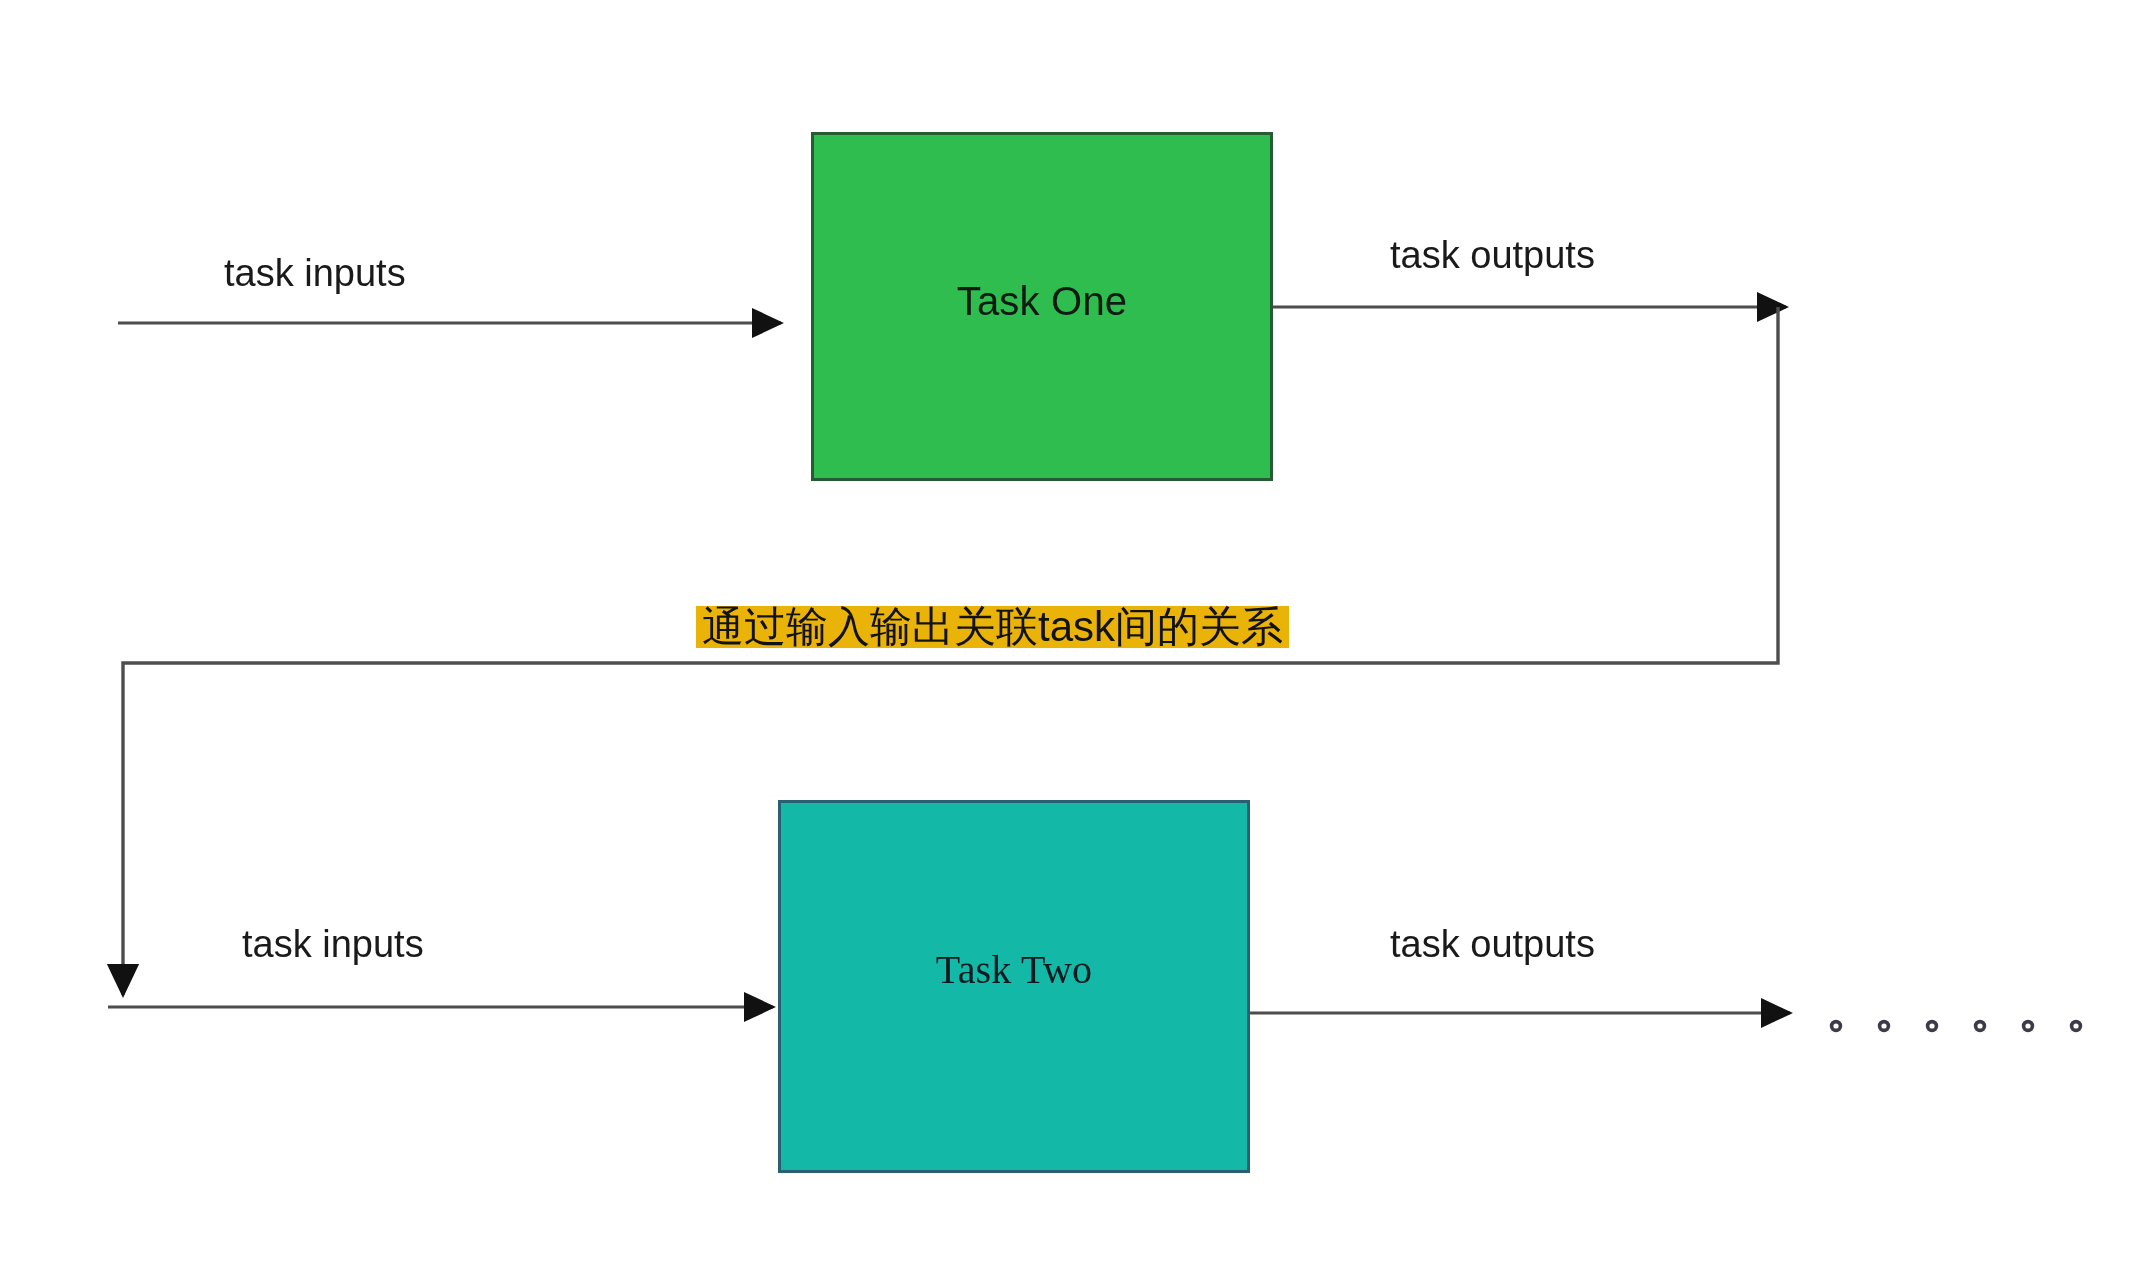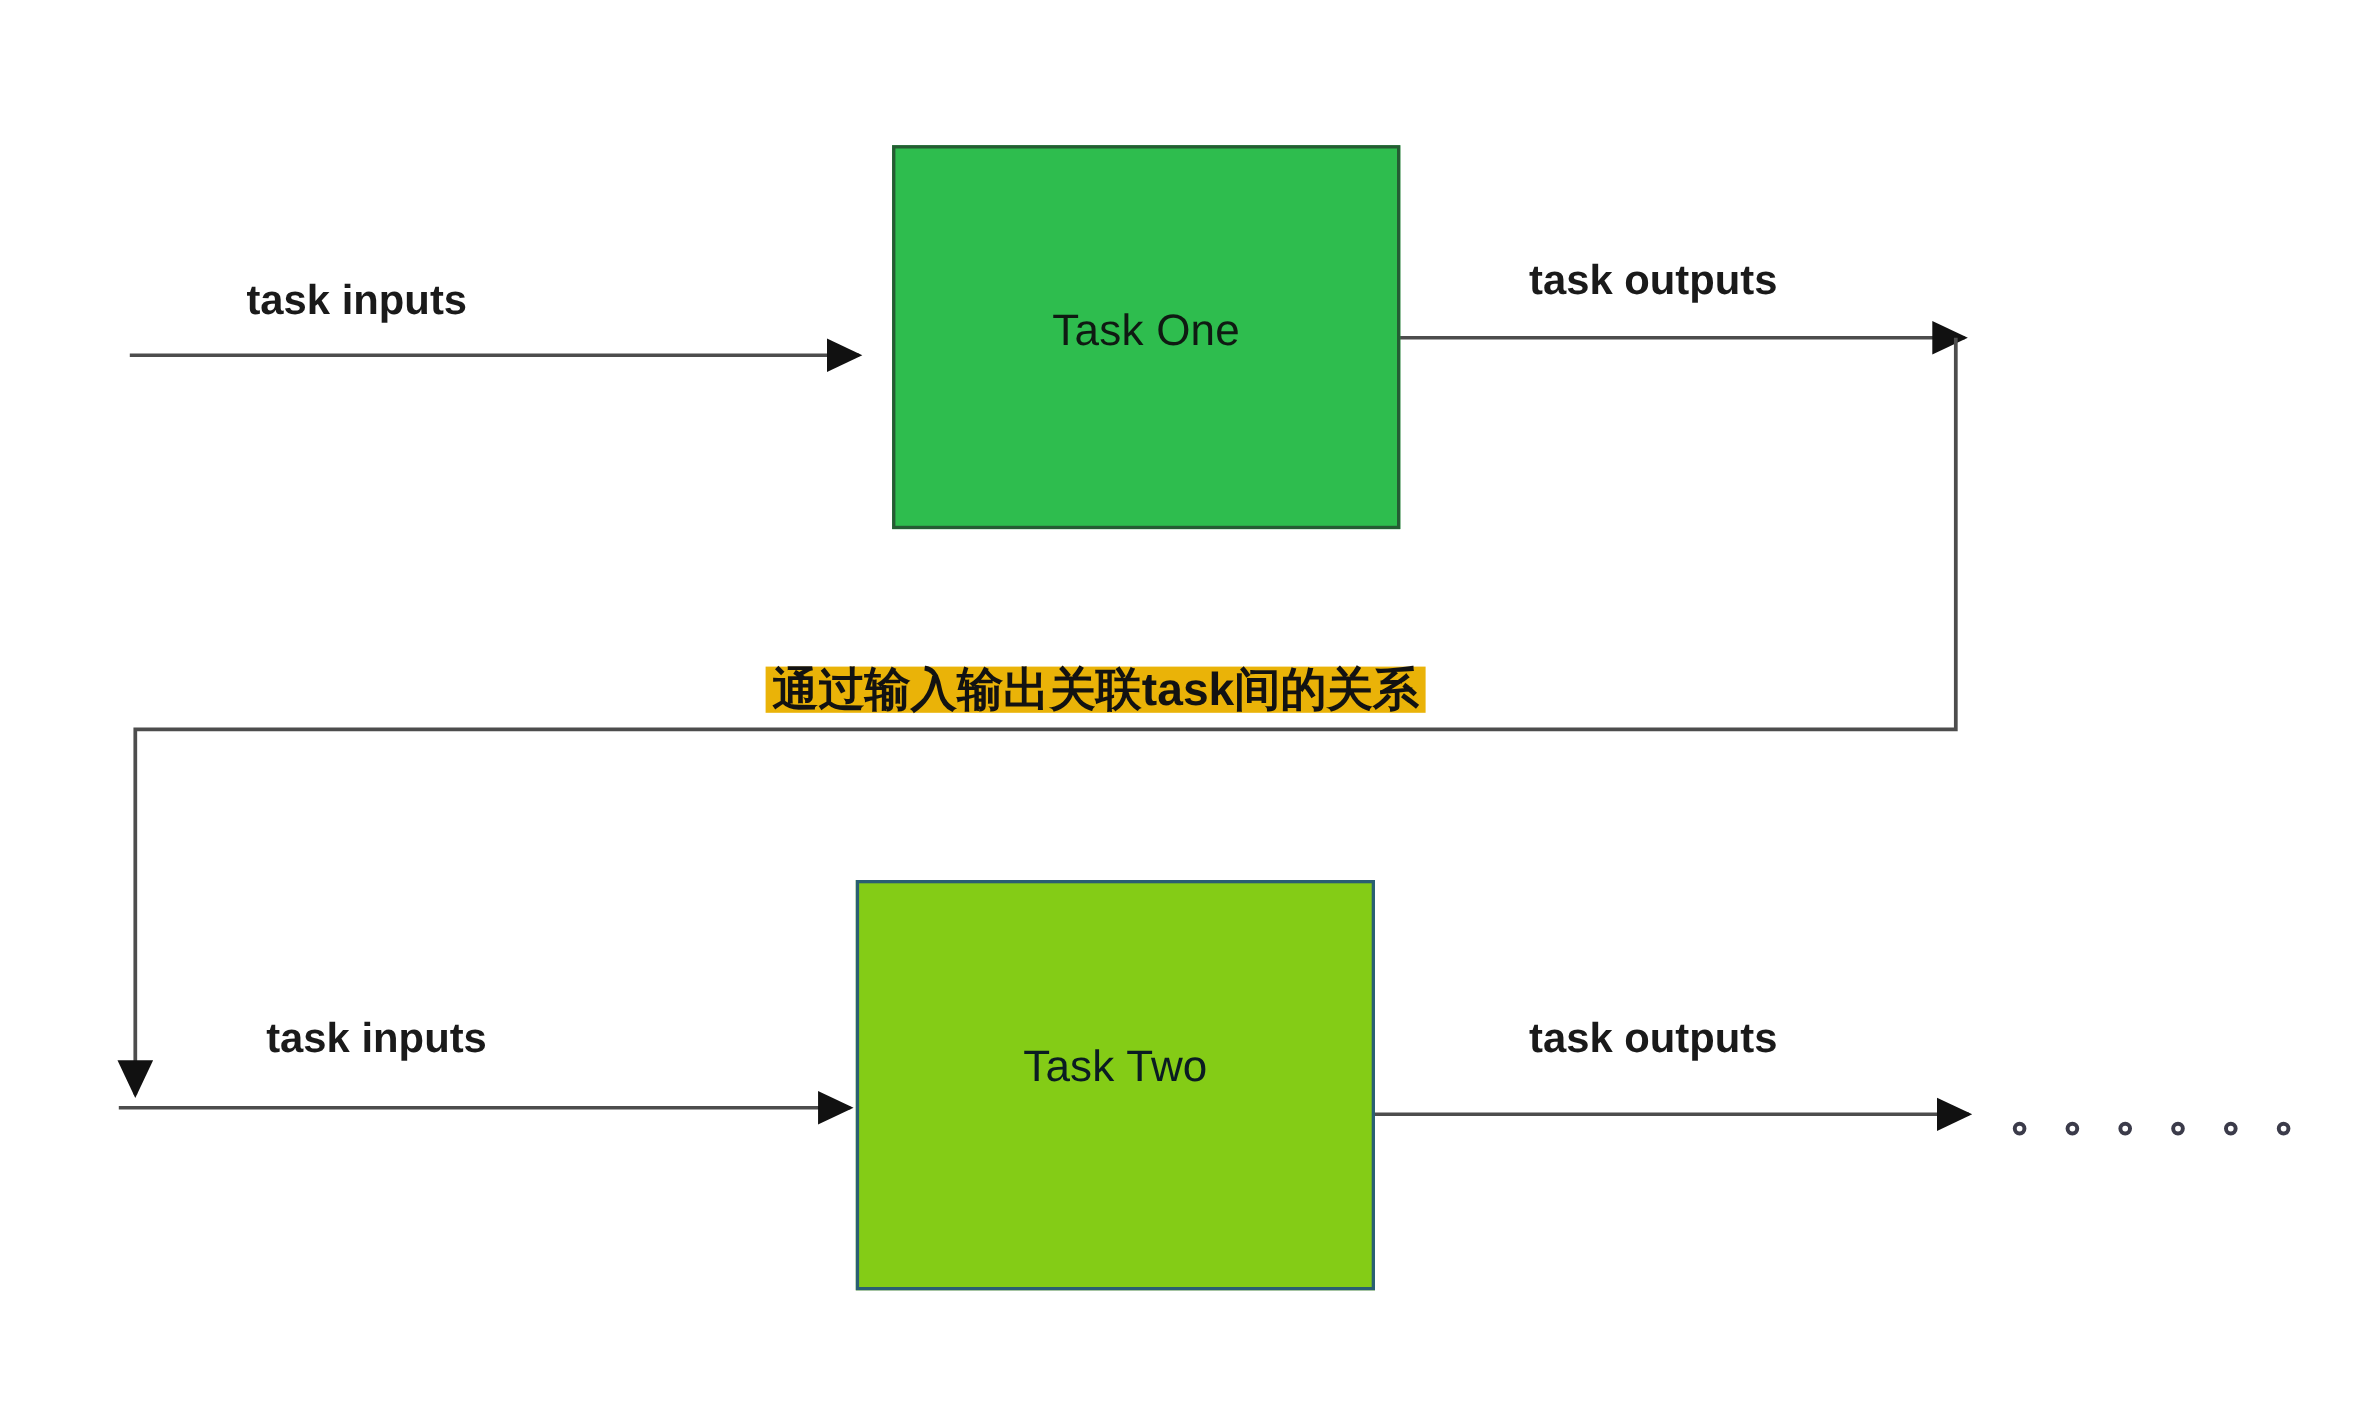--- a/index.html
+++ b/index.html
@@ -56,21 +56,20 @@
   #task-two-box .node-label {
     color: #0a1c22;
     transform: translateY(-17px);
   }
   .edge-label {
     position: absolute;
     font-size: 38px;
     color: #1a1a1a;
     white-space: nowrap;
     line-height: 1;
-    font-weight: bold;
   }
   #label-inputs-top   { left: 224px;  top: 254px; }
   #label-outputs-top  { left: 1390px; top: 236px; }
   #label-inputs-bottom{ left: 242px;  top: 925px; }
   #label-outputs-bottom{left: 1390px; top: 925px; }
   #label-feedback {
     left: 696px;
     top: 606px;
     font-size: 42px;
     color: #121212;
@@ -109,21 +108,21 @@
       <circle cx="1980" cy="1026" r="4.4"></circle>
       <circle cx="2028" cy="1026" r="4.4"></circle>
       <circle cx="2076" cy="1026" r="4.4"></circle>
     </g>
   </svg>
 
   <div class="node-box" id="task-one-box" style="background:#2ebd4e;margin-left:24px;">
     <span class="node-label">Task One</span>
   </div>
 
-  <div class="node-box" id="task-two-box" style="background:#84cc16;">
+  <div class="node-box" id="task-two-box" style="background:#14b8a6;font-family:Liberation Serif, serif;">
     <span class="node-label">Task Two</span>
   </div>
 
   <div class="edge-label" id="label-inputs-top">task inputs</div>
 
   <div class="edge-label" id="label-outputs-top">task outputs</div>
 
   <div class="edge-label" id="label-feedback">通过输入输出关联task间的关系</div>
 
   <div class="edge-label" id="label-inputs-bottom">task inputs</div>

